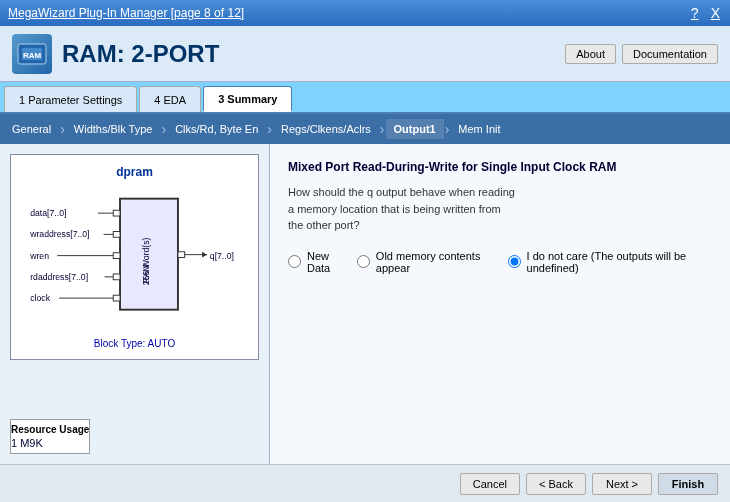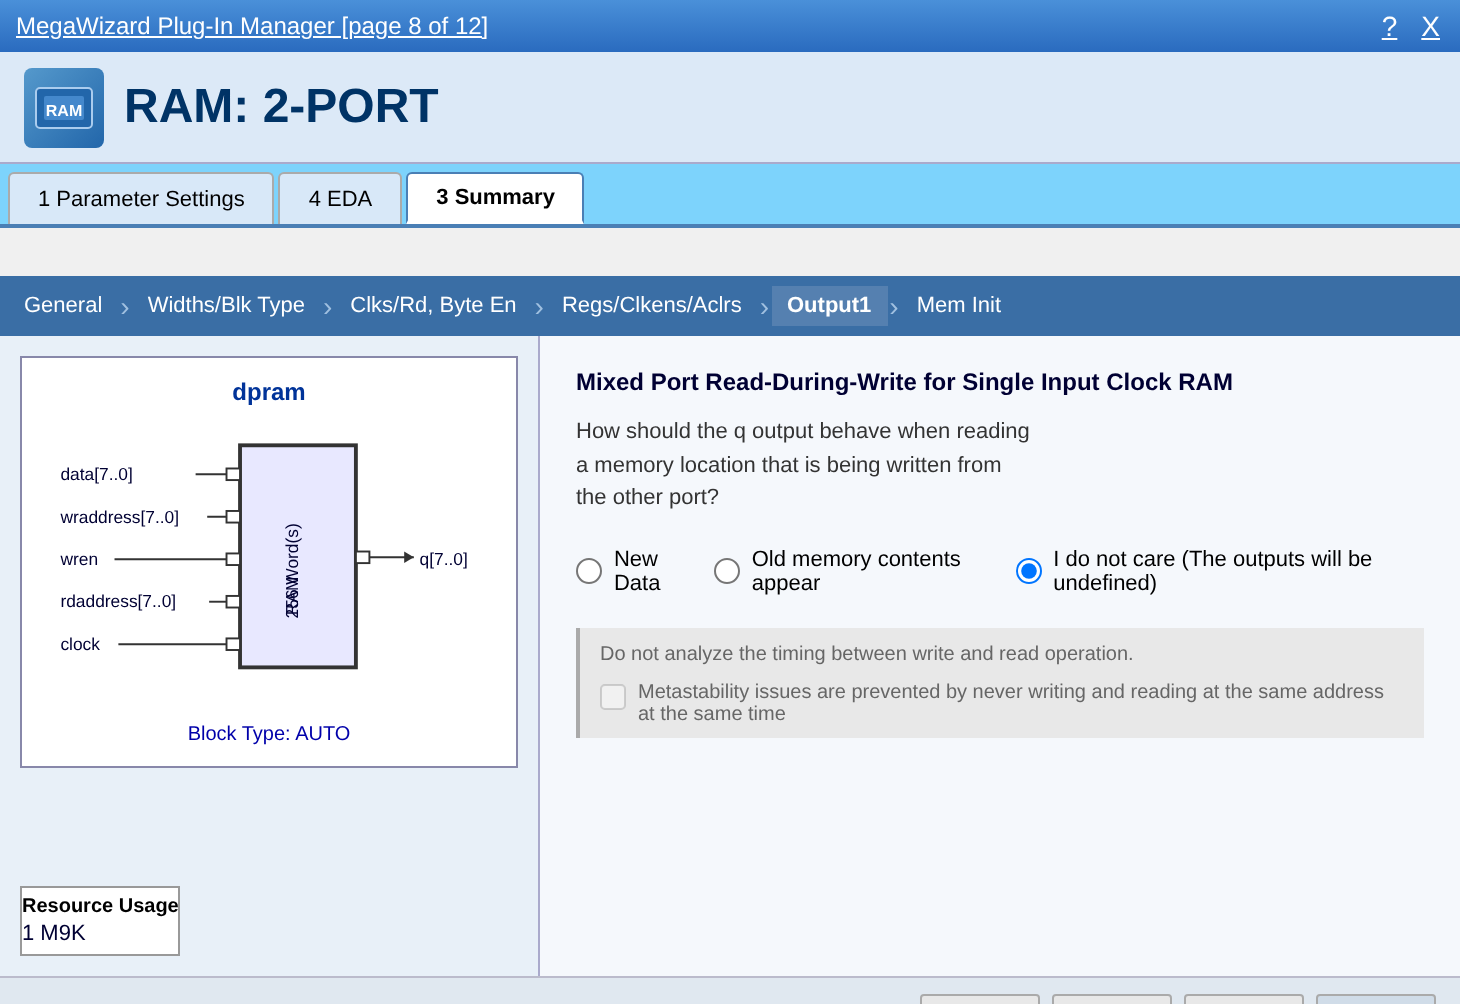--- a/index.html
+++ b/index.html
@@ -112,21 +112,20 @@
     }
 
     .breadcrumb-bar {
       background: #3a6ea5;
       color: white;
       display: flex;
       align-items: center;
       padding: 0 4px;
       height: 30px;
       gap: 0;
-      margin-top: 24px;
     }
     .breadcrumb-item {
       display: flex;
       align-items: center;
       padding: 4px 8px;
       font-size: 11px;
       color: white;
       cursor: pointer;
       position: relative;
     }
@@ -288,20 +287,24 @@
 <div class="header-area">
   <div class="header-left">
     <div class="ram-icon">
       <svg width="36" height="36" viewBox="0 0 36 36">
         <rect x="4" y="8" width="28" height="20" rx="2" fill="#2266aa" stroke="#aaccee" stroke-width="1"></rect>
         <rect x="8" y="12" width="20" height="12" rx="1" fill="#4488cc"></rect>
         <text x="18" y="22" text-anchor="middle" fill="white" font-size="8" font-weight="bold">RAM</text>
       </svg>
     </div>
     <span class="header-title">RAM: 2-PORT</span>
+  </div>
+  <div class="header-buttons">
+    <button class="header-btn">About</button>
+    <button class="header-btn">Documentation</button>
   </div>
 </div>
 
 <div class="tabs-row">
   <div class="tab">
     <span>1 Parameter Settings</span>
   </div>
   <div class="tab">
     <span>4 EDA</span>
   </div>
@@ -404,28 +407,20 @@
       </label>
       <label class="radio-item">
         <input type="radio" name="rdw_option" style="">
         <span>Old memory contents appear</span>
       </label>
       <label class="radio-item">
         <input type="radio" name="rdw_option" checked="" style="">
         <span>I do not care (The outputs will be undefined)</span>
       </label>
     </div>
-    <div class="note-box">
-      <div class="note-text">Do not analyze the timing between write and read operation.</div>
-      <div class="checkbox-row" style="margin-top:6px;">
-        <input type="checkbox" disabled="" style="">
-        <span>Metastability issues are prevented by never writing and reading
-at the same address at the same time</span>
-      </div>
-    </div>
   </div>
 </div>
 
 <div class="bottom-bar">
   <button class="bottom-btn">Cancel</button>
   <button class="bottom-btn">&lt; Back</button>
   <button class="bottom-btn">Next &gt;</button>
   <button class="bottom-btn primary">Finish</button>
 </div>
 

